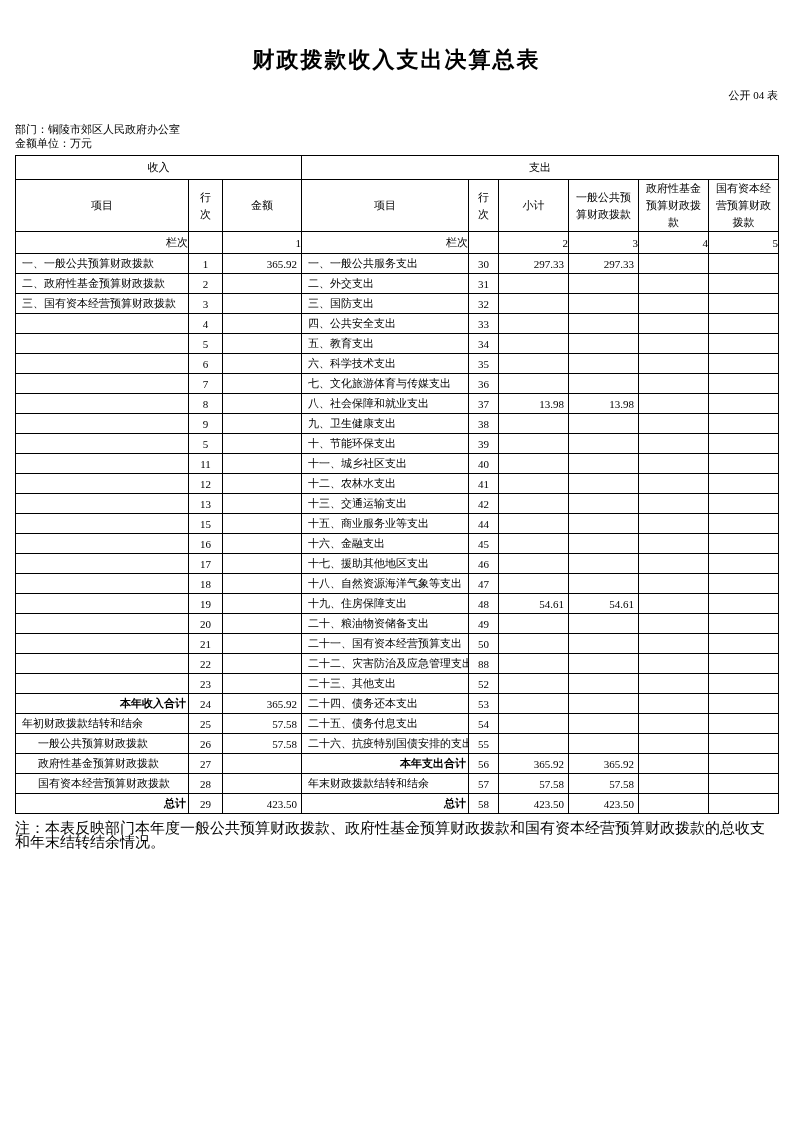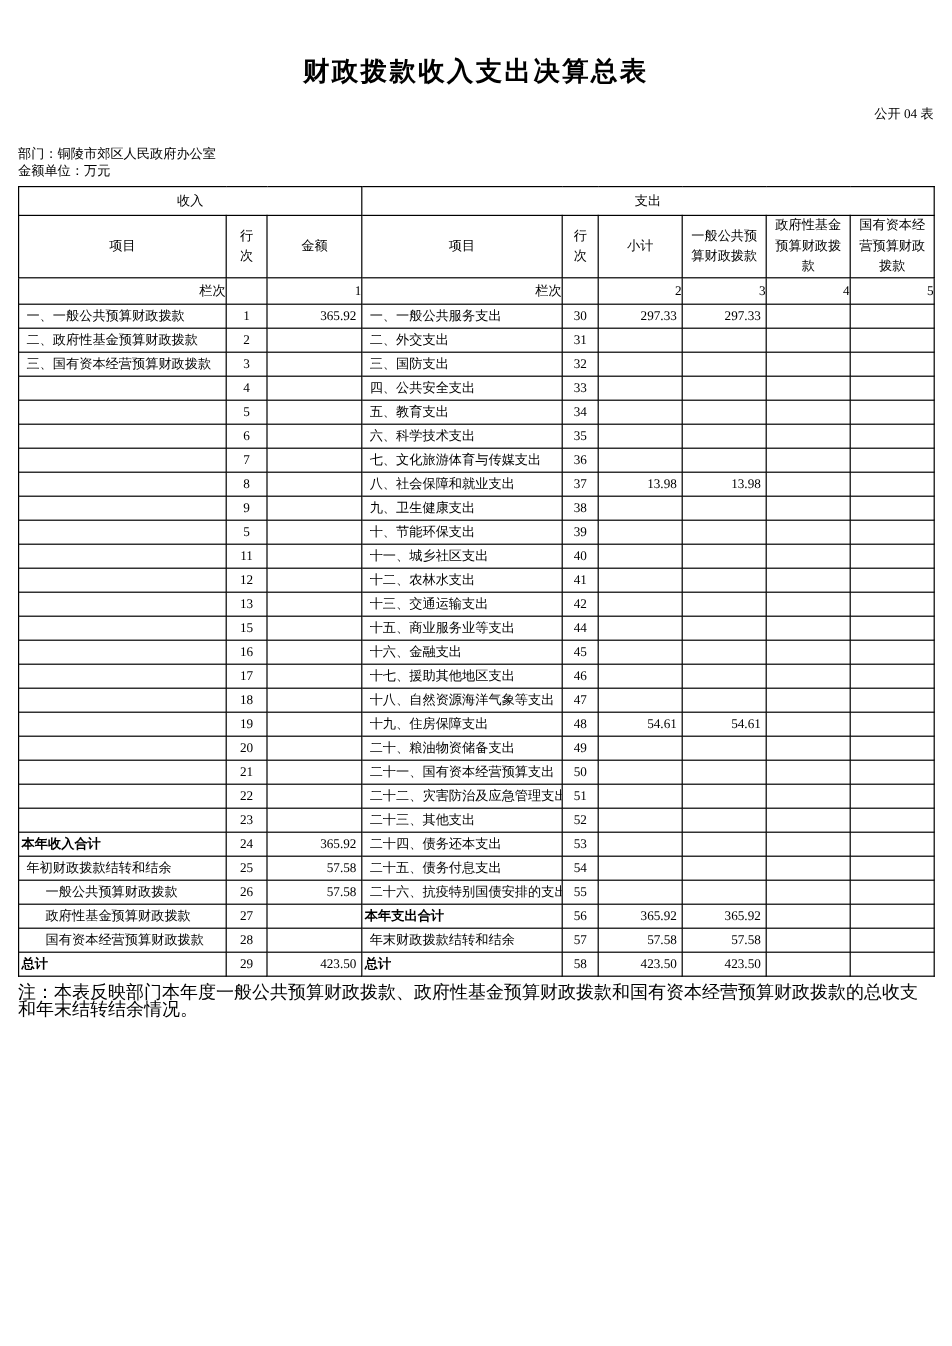--- a/index.html
+++ b/index.html
@@ -30,21 +30,21 @@
     background: #fff;
   }
   th.section { height: 24px; text-align: center; }
   td.colhead { height: 52px; text-align: center; padding: 0 6px; line-height: 1.55; }
   td.rowno-head { white-space: pre-line; padding: 0; }
   tr.lanci td { height: 22px; text-align: right; }
   tbody.data td { height: 20px; }
   td.item { text-align: left; padding: 0 3px 0 6px; white-space: nowrap; }
   td.rowno { text-align: center; }
   td.num { text-align: right; padding-right: 4px; white-space: nowrap; }
-  td.item.center-bold { text-align: left; font-weight: bold; padding: 0 2px; }
+  td.item.center-bold { text-align: right; font-weight: bold; padding: 0 2px; }
   td.item.indent { padding-left: 22px; }
   .note { font-size: 15px; line-height: 14px; margin-top: 7px; text-align: left; }
 </style>
 </head>
 <body>
 
 <div class="sheet">
   <h1 class="title">财政拨款收入支出决算总表</h1>
   <div class="form-label">公开 04 表</div>
   <div class="meta-row">
@@ -313,21 +313,21 @@
     <td class="num"></td>
     <td class="num"></td>
     <td class="num"></td>
     <td class="num"></td>
   </tr>
         <tr>
     <td class="item"></td>
     <td class="rowno">22</td>
     <td class="num"></td>
     <td class="item">二十二、灾害防治及应急管理支出</td>
-    <td class="rowno">51</td>
+    <td class="rowno">88</td>
     <td class="num"></td>
     <td class="num"></td>
     <td class="num"></td>
     <td class="num"></td>
   </tr>
         <tr>
     <td class="item"></td>
     <td class="rowno">23</td>
     <td class="num"></td>
     <td class="item">二十三、其他支出</td>

